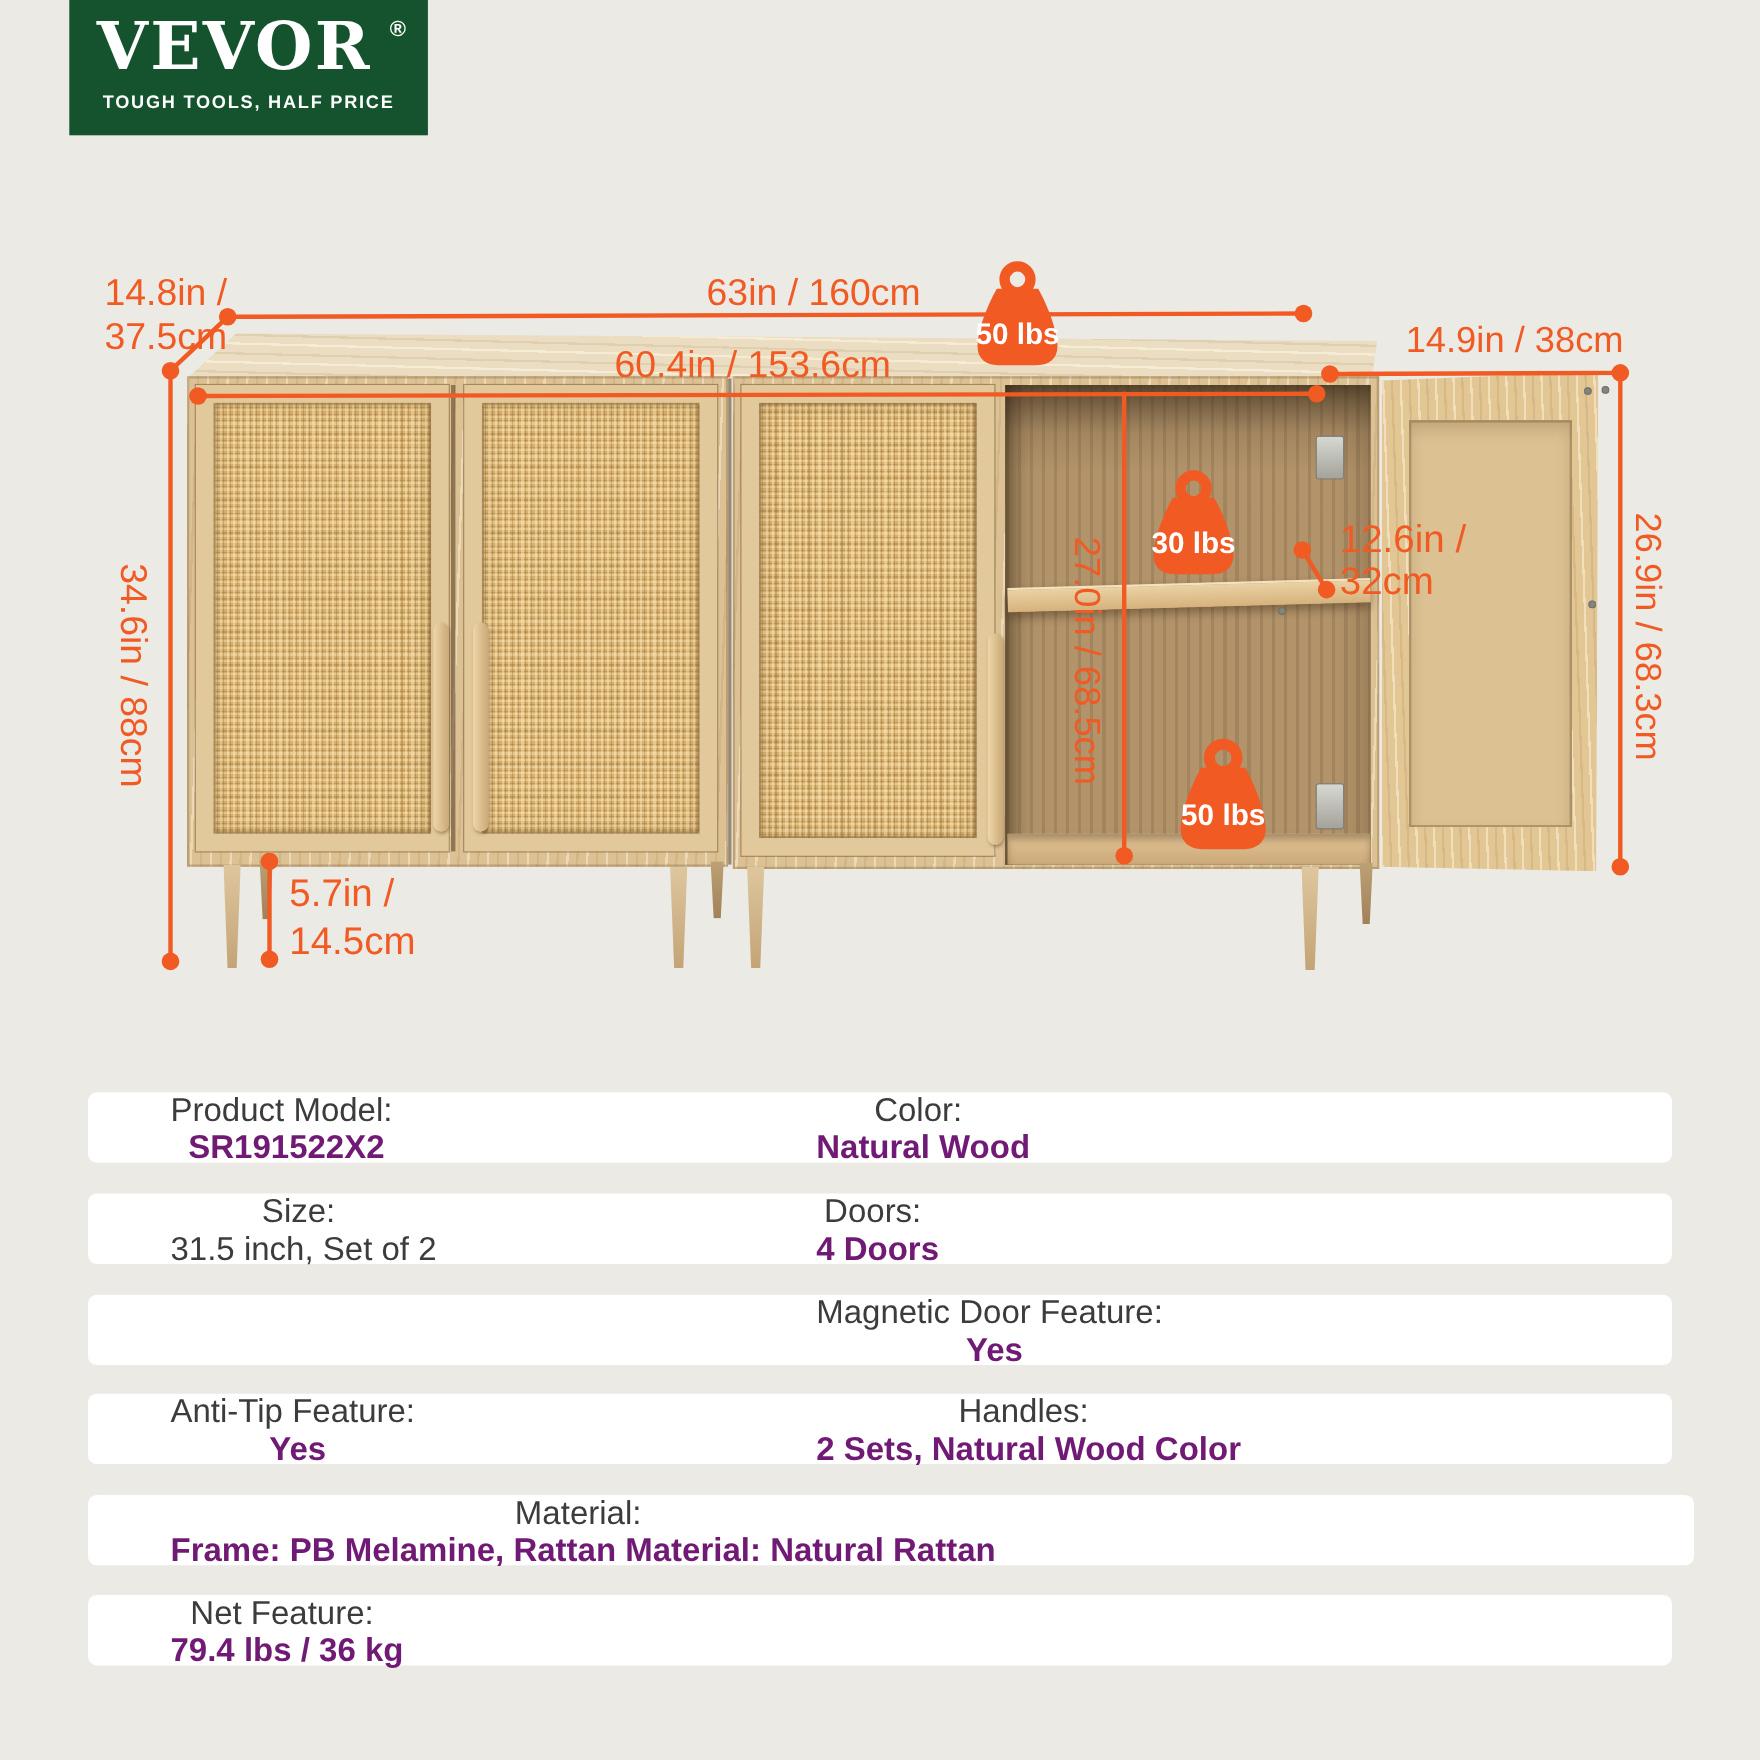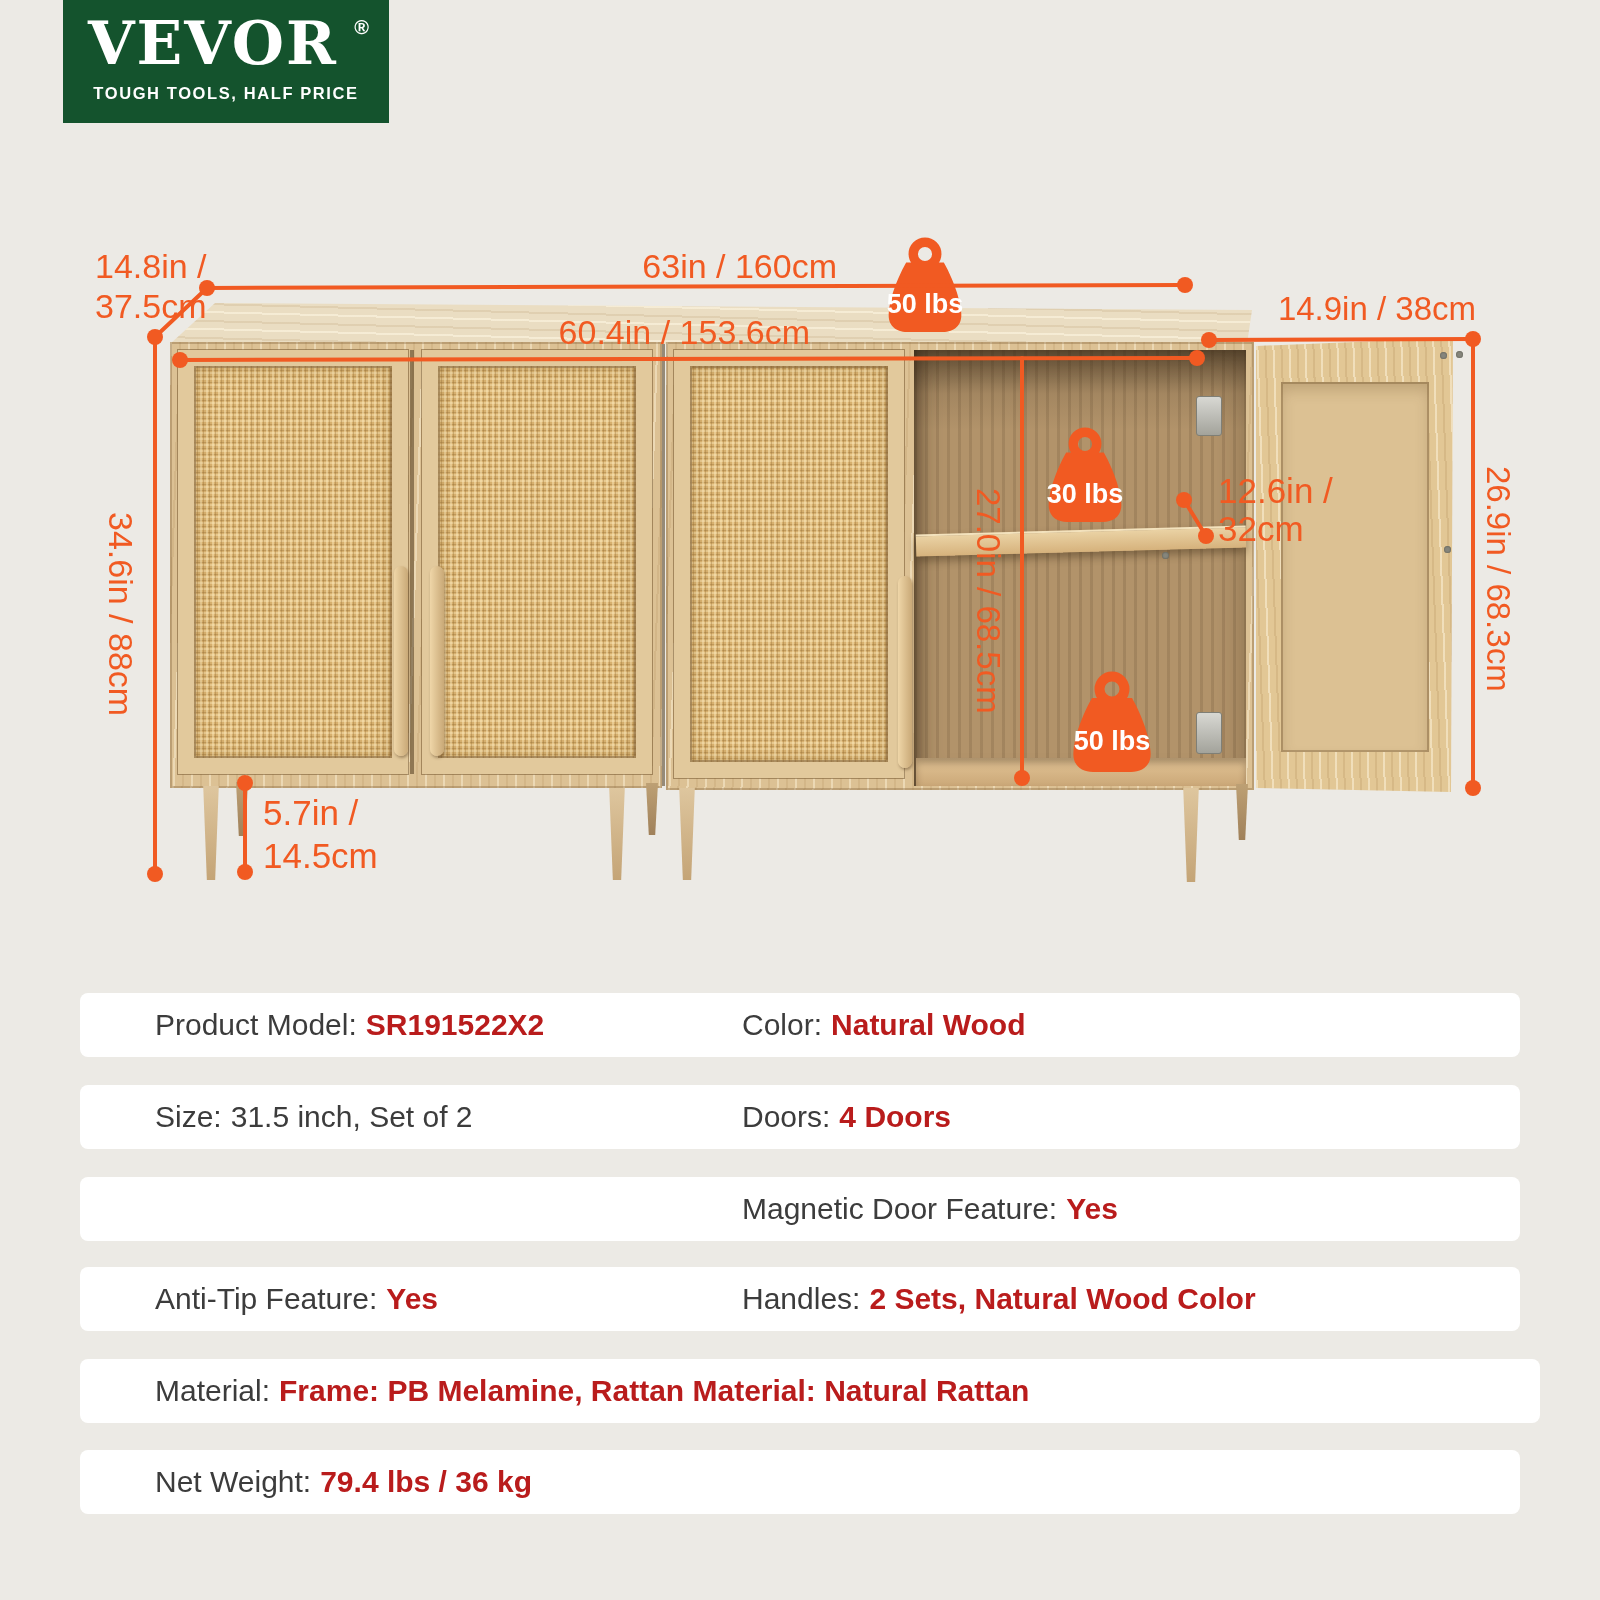--- a/index.html
+++ b/index.html
@@ -66,25 +66,25 @@
   .dim.c{text-align:right;}
   .dim.v{writing-mode:vertical-rl;line-height:1;}
   .weight{position:absolute;}
   .weight svg{position:absolute;left:0;top:0;width:100%;height:100%;}
   .weight .wlabel{position:absolute;left:0;right:0;top:54%;text-align:center;color:#fff;
     font-size:27px;font-weight:700;}
 
   
   .row{position:absolute;left:80px;width:1440px;height:64px;background:#FFFFFF;border-radius:8px;
     font-size:30px;color:#3C3C3C;}
-  .cell{position:absolute;top:0;height:100%;display:flex;align-items:center;white-space:nowrap;}
+  .cell{position:absolute;top:0;height:100%;display:flex;align-items:center;white-space:nowrap;flex-direction:column;}
   .cell.l{left:75px;}
   .cell.r{left:662px;}
   .cell .lbl{margin-right:9px;}
-  .cell b{font-weight:700;color:#b91c1c;}
+  .cell b{font-weight:700;color:#701a75;}
   .cell b.plain{font-weight:400;color:#3C3C3C;}
 </style>
 </head>
 <body>
 
 <div class="logo">
   <div class="brand">VEVOR</div>
   <div class="reg">®</div>
   <div class="tag">TOUGH TOOLS, HALF PRICE</div>
 </div>
@@ -230,16 +230,16 @@
   </div>
 </div>
 <div class="row" style="top:1359px;padding-left:20px;">
   <div class="cell l">
     <span class="lbl">Material:</span>
     <b>Frame: PB Melamine, Rattan Material: Natural Rattan</b>
   </div>
 </div>
 <div class="row" style="top:1450px;">
   <div class="cell l">
-    <span class="lbl">Net Weight:</span>
+    <span class="lbl">Net Feature:</span>
     <b>79.4 lbs / 36 kg</b>
   </div>
 </div>
 
 </body></html>

